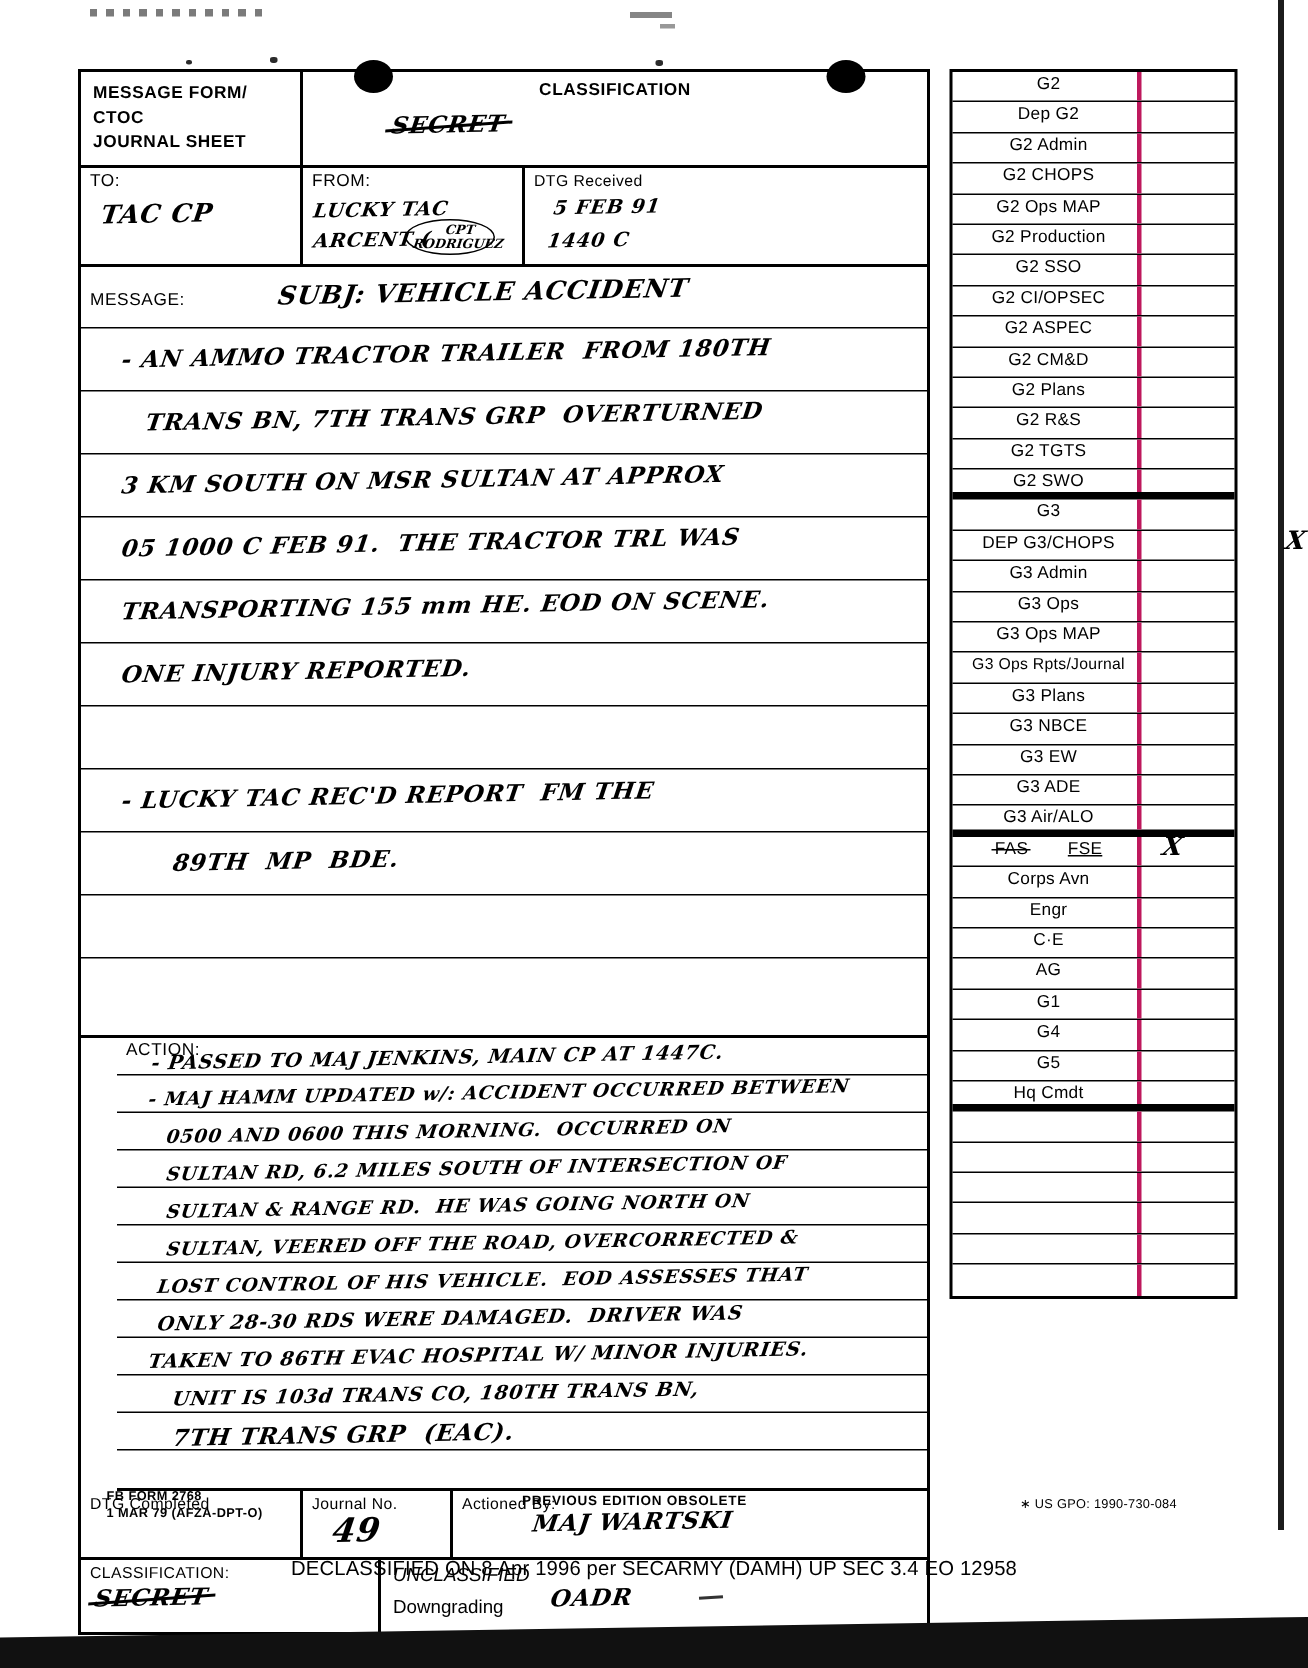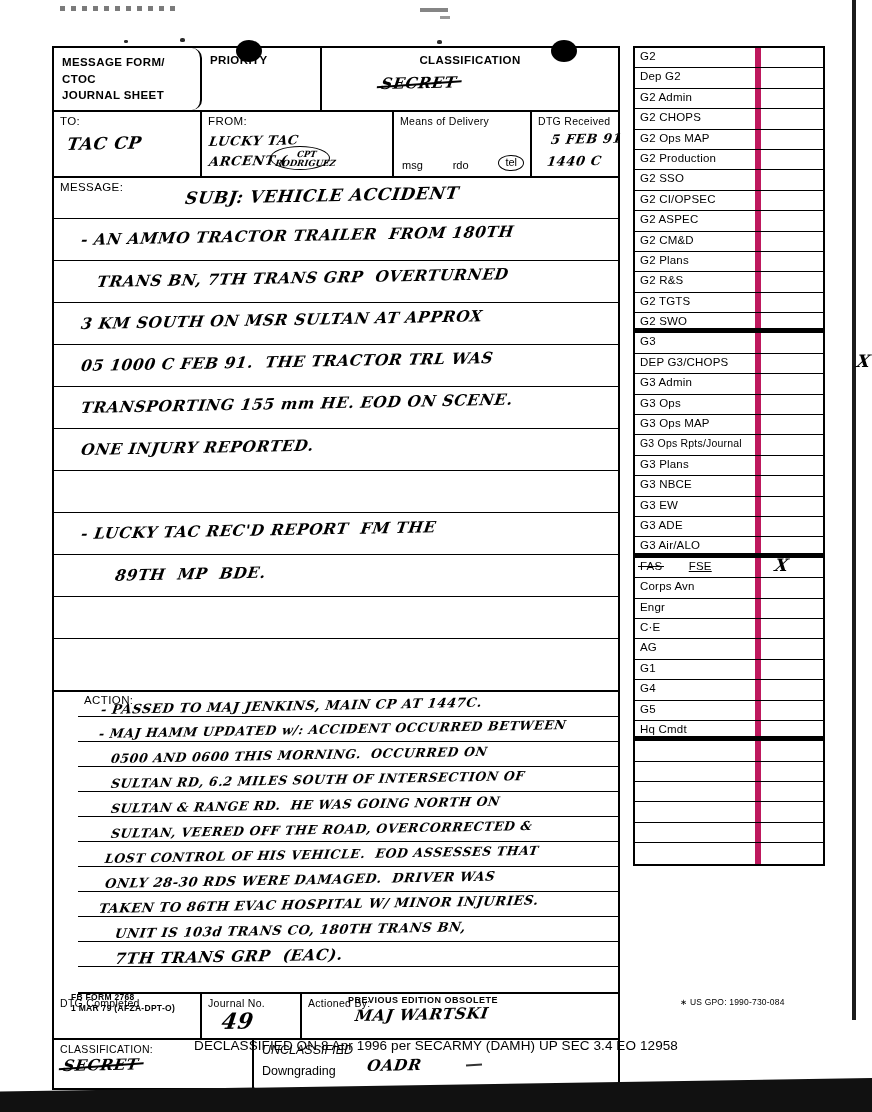--- a/index.html
+++ b/index.html
@@ -136,21 +136,20 @@
     display: flex;
     border-bottom: 2px solid #000;
     height: 62px;
   }
   .hdr .c1 {
     width: 148px;
     border-right: 2px solid #000;
     padding: 6px 0 0 8px;
     box-sizing: border-box;
     line-height: 1.45;
-    border-radius: 10px;
   }
   .hdr .c2 {
     width: 120px;
     border-right: 2px solid #000;
     padding: 6px 0 0 8px;
     box-sizing: border-box;
   }
   .hdr .c3 {
     flex: 1;
     padding: 6px 0 0 0;
@@ -171,21 +170,21 @@
     height: 64px;
   }
   .addr .a1 {
     width: 148px;
     border-right: 2px solid #000;
     padding: 3px 0 0 6px;
     box-sizing: border-box;
     position: relative;
   }
   .addr .a2 {
-    width: 192px;
+    width: 148px;
     border-right: 2px solid #000;
     padding: 3px 0 0 6px;
     box-sizing: border-box;
     position: relative;
   }
   .addr .a3 {
     width: 138px;
     border-right: 2px solid #000;
     padding: 3px 0 0 6px;
     box-sizing: border-box;
@@ -242,21 +241,21 @@
 
   
   .msg {
     position: relative;
     height: 512px;
     border-bottom: 2px solid #000;
   }
   .msg-label {
     position: absolute;
     left: 6px;
-    top: 3px;
+    top: 16px;
   }
   .rule {
     position: absolute;
     left: 0;
     right: 0;
     height: 1px;
     background: #000;
   }
   .msg-hw {
     position: absolute;
@@ -323,27 +322,28 @@
     display: flex;
     height: 20.4px;
     border-bottom: 1px solid #000;
     box-sizing: border-box;
     position: relative;
   }
   .dist-row.thick { border-bottom: 5px solid #000; }
   .dist-row:last-child { border-bottom: none; }
   .dist-name {
     width: 126px;
-    border-right: 6px solid #be185d;
+    border-right: 3px solid #be185d;
     box-sizing: border-box;
     padding: 2px 0 0 5px;
     font-size: 11.5px;
     letter-spacing: .2px;
     white-space: nowrap;
     overflow: hidden;
+    text-align: center;
   }
   .dist-mark {
     flex: 1;
     position: relative;
   }
   .mark-x {
     position: absolute;
     left: 14px;
     top: -3px;
     font-family: "DejaVu Serif", serif;
@@ -428,23 +428,20 @@
 <div class="punch-hole" style="left:551px;top:40px;"></div>
 
 <div class="form">
 
   <div class="hdr">
     <div class="c1">
       <div class="lbl" style="font-weight:bold;">MESSAGE FORM/</div>
       <div class="lbl" style="font-weight:bold;padding-right:26px;">CTOC</div>
       <div class="lbl" style="font-weight:bold;">JOURNAL SHEET</div>
     </div>
-    <div class="c2">
-      <div class="lbl" style="font-weight:bold;">PRIORITY</div>
-    </div>
     <div class="c3">
       <div class="lbl" style="font-weight:bold;">CLASSIFICATION</div>
       <div class="class-hw">
         <span class="hw hw-md strike">SECRET</span>
       </div>
     </div>
   </div>
 
   <div class="addr">
     <div class="a1">
@@ -458,28 +455,20 @@
       <div class="from-hw1">
         <span class="hw hw-sm">LUCKY TAC</span>
       </div>
       <div class="from-hw2">
         <span class="hw hw-sm">ARCENT (</span>
       </div>
       <div class="rank-ellipse"></div>
       <div class="from-rank">
         <div>CPT</div>
         <div>RODRIGUEZ</div>
-      </div>
-    </div>
-    <div class="a3">
-      <div class="lbl-sm">Means of Delivery</div>
-      <div class="means">
-        <span>msg</span>
-        <span>rdo</span>
-        <span class="tel-circle">tel</span>
       </div>
     </div>
     <div class="a4">
       <div class="lbl-sm">DTG Received</div>
       <div class="dtg-hw1">
         <span class="hw hw-sm">5 FEB 91</span>
       </div>
       <div class="dtg-hw2">
         <span class="hw hw-sm">1440 C</span>
       </div>

